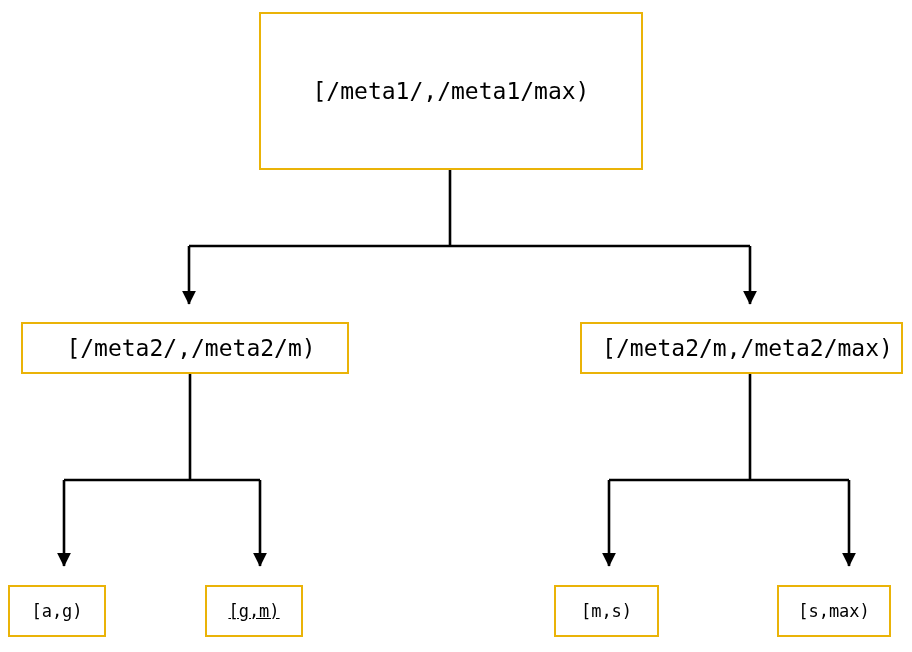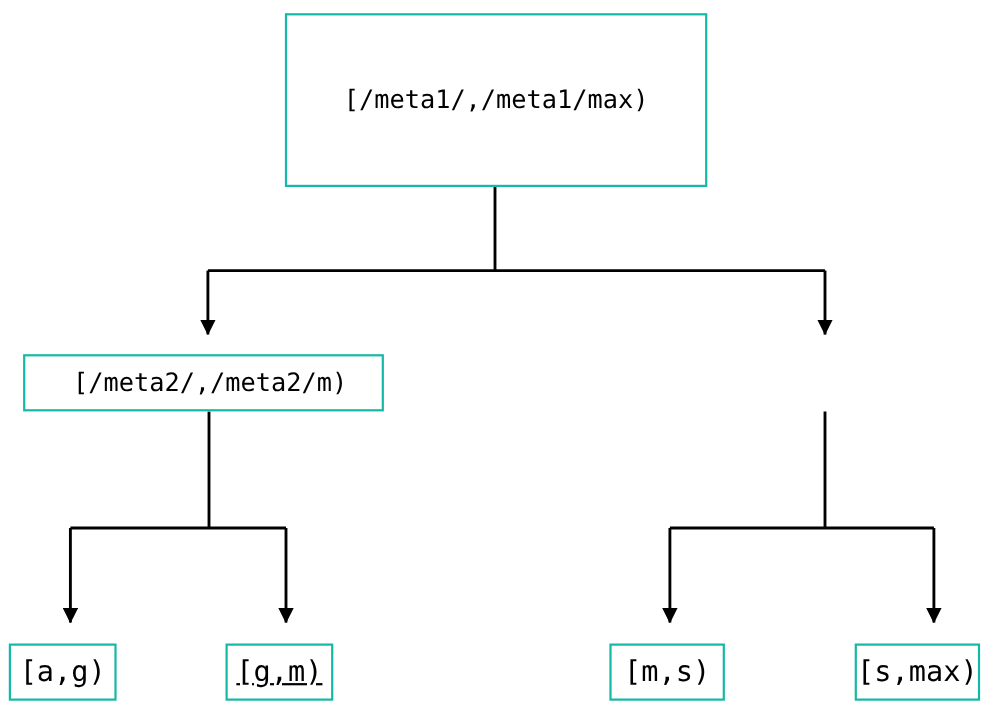--- a/index.html
+++ b/index.html
@@ -21,21 +21,21 @@
     left: 0;
     top: 0;
     width: 912px;
     height: 652px;
     pointer-events: none;
   }
   .node {
     position: absolute;
     box-sizing: border-box;
     background: #ffffff;
-    border: 2px solid #14b8a6;
+    border: 2px solid #eab308;
     display: flex;
     align-items: center;
     justify-content: center;
     color: #000000;
     white-space: pre;
   }
   .node-label {
     font-family: "DejaVu Sans Mono", "Liberation Mono", monospace;
     color: #000000;
     letter-spacing: 0px;
@@ -45,21 +45,21 @@
   .node-root   { left: 259px; top: 12px;  width: 384px; height: 158px; }
   .node-mid-l  { left: 21px;  top: 322px; width: 328px; height: 52px;  }
   .node-mid-r  { left: 580px; top: 322px; width: 323px; height: 52px;  }
   .node-leaf   { height: 52px; top: 585px; }
   .leaf-ag     { left: 8px;   width: 98px;  }
   .leaf-gm     { left: 205px; width: 98px; text-decoration: underline;  }
   .leaf-ms     { left: 554px; width: 105px;  }
   .leaf-smax   { left: 777px; width: 114px; }
   .label-root  { font-size: 23px; }
   .label-mid   { font-size: 23px; margin-left: 12px; }
-  .label-leaf  { font-size: 26px; }
+  .label-leaf  { font-size: 17px; }
 </style>
 </head>
 <body>
 
 <div id="canvas">
 
   <svg id="edges" viewBox="0 0 912 652" width="912" height="652" xmlns="http://www.w3.org/2000/svg">
     <defs>
       <marker id="arrowhead" viewBox="0 0 10 10" refX="9.5" refY="5" markerWidth="5.4" markerHeight="5.4" orient="auto-start-reverse" markerUnits="strokeWidth">
         <path d="M 0 0 L 10 5 L 0 10 z" fill="#000000"></path>
@@ -88,20 +88,23 @@
   </svg>
 
   <div class="node node-root">
     <span class="node-label label-root">[/meta1/,/meta1/max)</span>
   </div>
 
   <div class="node node-mid-l">
     <span class="node-label label-mid">[/meta2/,/meta2/m)</span>
   </div>
 
+  <div class="node node-mid-r">
+    <span class="node-label label-mid">[/meta2/m,/meta2/max)</span>
+  </div>
 
   <div class="node node-leaf leaf-ag">
     <span class="node-label label-leaf">[a,g)</span>
   </div>
 
   <div class="node node-leaf leaf-gm">
     <span class="node-label label-leaf">[g,m)</span>
   </div>
 
   <div class="node node-leaf leaf-ms">

